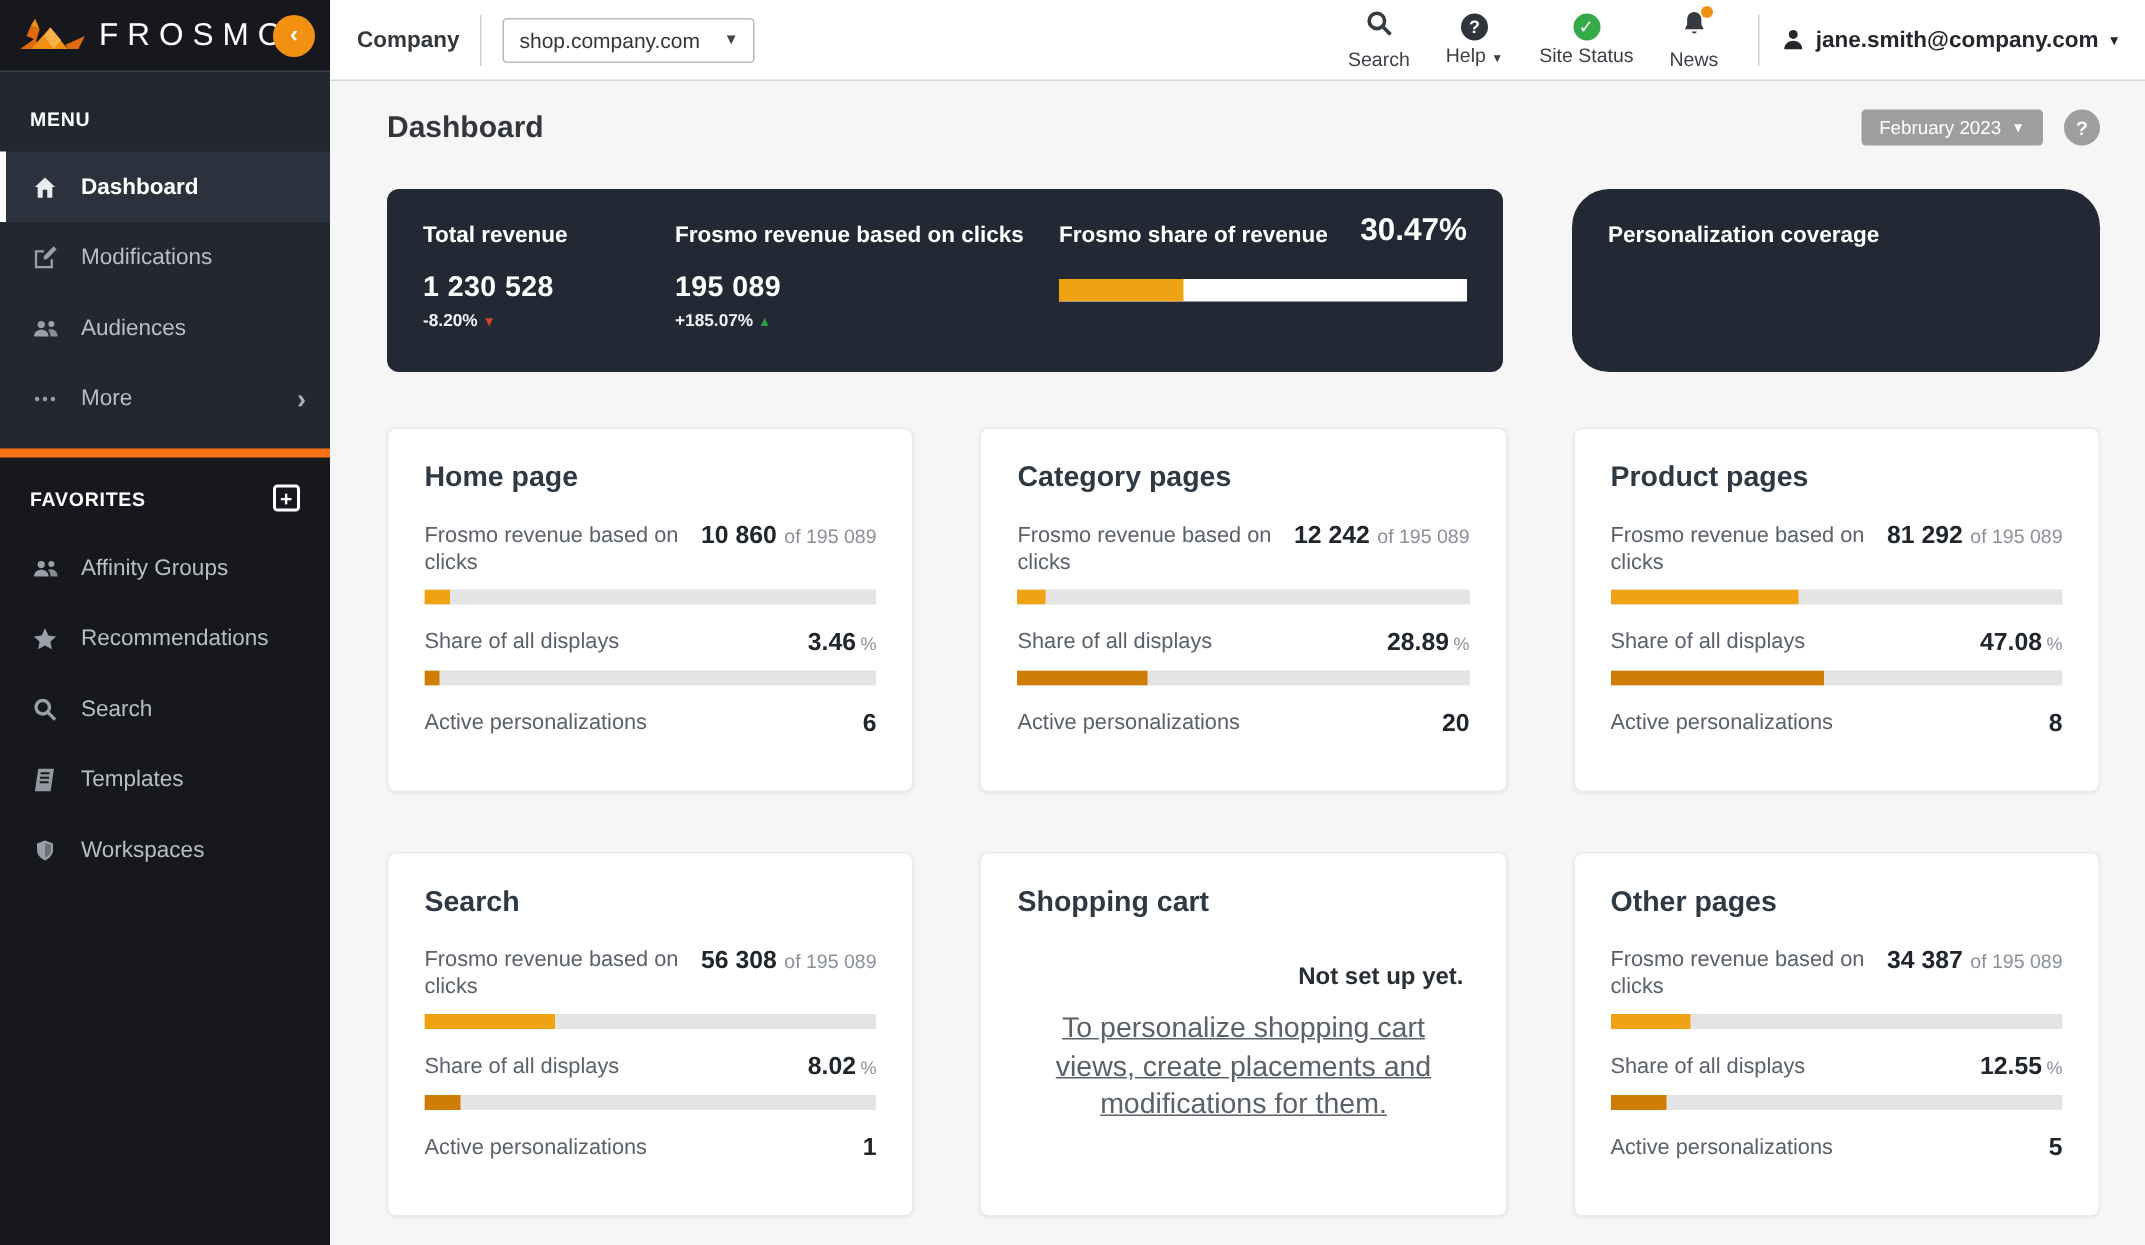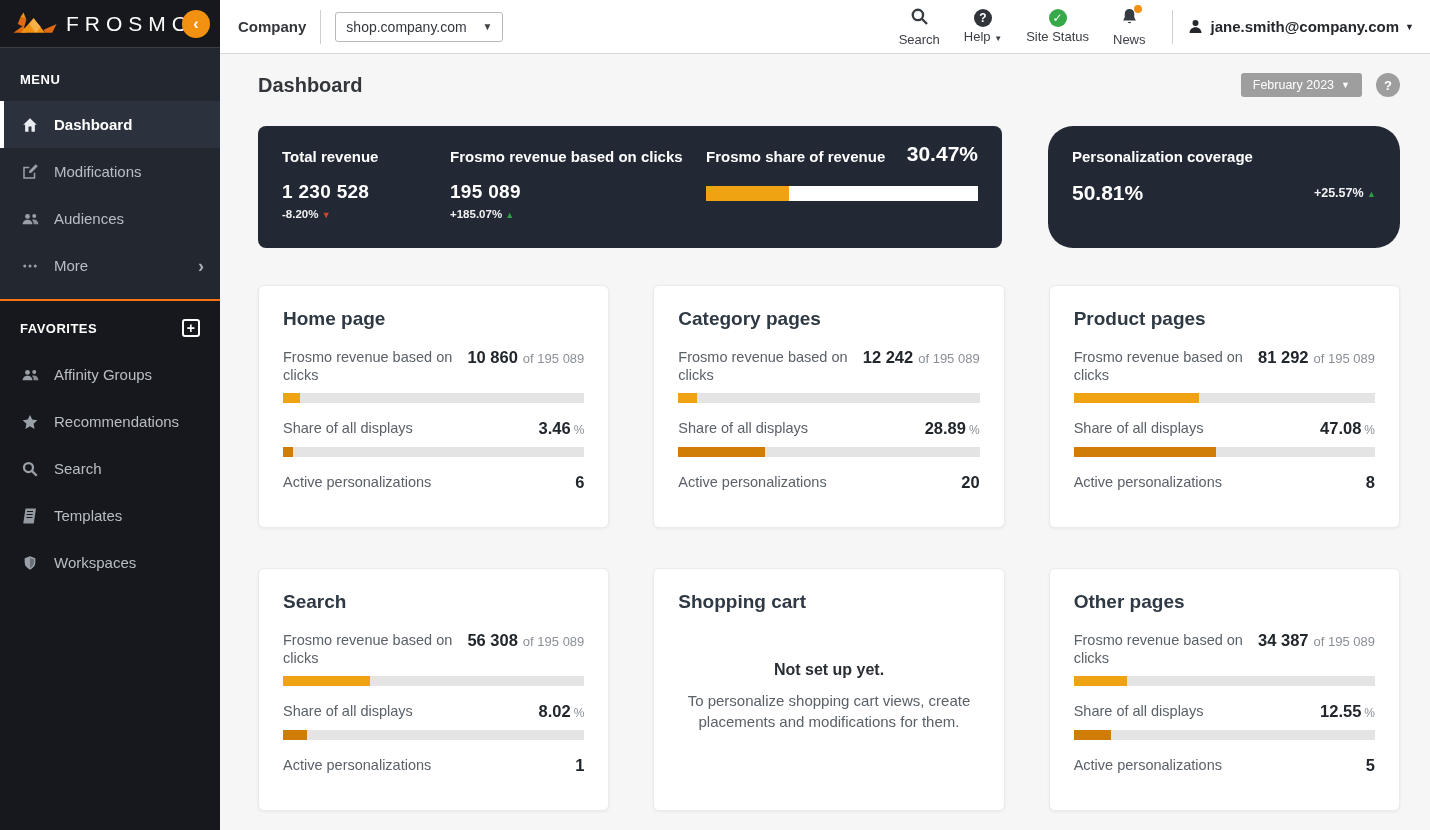--- a/index.html
+++ b/index.html
@@ -5,21 +5,21 @@
   * { margin:0; padding:0; box-sizing:border-box; }
   html,body { width:1430px; height:830px; overflow:hidden; background:#f6f6f6;
     font-family:"Liberation Sans","DejaVu Sans",sans-serif; }
 
   
   .sidebar { position:absolute; left:0; top:0; width:220px; height:830px; background:#16181d; color:#c6cbd2; }
   .logo-area { height:48px; display:flex; align-items:center; padding:0 10px 0 12px; background:#16181d; border-bottom:1px solid #3a3e46; position:relative; }
   .fox { width:46px; height:30px; flex:0 0 auto; }
   .wordmark { color:#fff; font-size:21px; letter-spacing:6px; font-weight:400; margin-left:8px; }
   .collapse-btn { position:absolute; right:10px; top:10px; width:28px; height:28px; border-radius:50%; background:#f29111; color:#fff; display:flex; align-items:center; justify-content:center; font-size:16px; font-weight:bold; cursor:pointer; }
-  .menu-block { background:#232830; padding:12px 0 10px 0; border-bottom:2px solid #f97316; }
+  .menu-block { background:#232830; padding:12px 0 10px 0; border-bottom:6px solid #f97316; }
   .section-title { font-size:13px; font-weight:bold; color:#fff; letter-spacing:.5px; padding:12px 20px 14px 20px; display:flex; align-items:center; justify-content:space-between; }
   .nav-item { height:47px; display:flex; align-items:center; padding:0 16px 0 20px; font-size:15px; color:#b9bec6; cursor:pointer; position:relative; }
   .nav-item .nicon { width:20px; height:18px; margin-right:14px; color:#9aa0a8; display:flex; align-items:center; justify-content:center; }
   .nav-item.active { background:#2c323d; color:#fff; font-weight:600; }
   .nav-item.active::before { content:""; position:absolute; left:0; top:0; bottom:0; width:4px; background:#fff; }
   .nav-item.active .nicon { color:#e9ecef; }
   .nav-item .spacer { flex:1; }
   .chev { font-size:18px; color:#aab0b8; font-weight:bold; line-height:1; }
   .plus-square { width:18px; height:18px; border:2px solid #fff; border-radius:3px; color:#fff; display:flex; align-items:center; justify-content:center; font-size:14px; font-weight:bold; line-height:1; cursor:pointer; }
   .fav-block { padding:6px 0; }
@@ -77,23 +77,23 @@
   .mval { margin-left:auto; white-space:nowrap; }
   .mnum { font-size:16.5px; font-weight:bold; color:#20262c; }
   .msub { font-size:13px; color:#8a9097; margin-left:5px; }
   .munit { font-size:12px; color:#8a9097; margin-left:3px; }
   .pbar { margin-top:9px; height:10px; background:#e4e4e4; overflow:hidden; }
   .pbar .fill { height:100%; }
   .fill-rev { background:#f0a312; }
   .fill-disp { background:#d07d08; }
   .metric.tight { margin-top:16px; }
   .empty-card { display:flex; flex-direction:column; }
-  .empty-body { flex:1; display:flex; flex-direction:column; align-items:center; justify-content:center; text-align:center; padding:0 4px; margin-top:-8px; }
+  .empty-body { flex:1; display:flex; flex-direction:column; align-items:flex-end; justify-content:center; text-align:center; padding:0 4px; margin-top:-8px; }
   .empty-title { font-size:16px; font-weight:bold; color:#2a2f35; }
-  .empty-text { font-size:15px; color:#5a6169; margin-top:12px; line-height:1.35; }
+  .empty-text { font-size:19px; color:#5a6169; margin-top:12px; line-height:1.35;text-decoration:underline; }
 </style>
 </head>
 <body>
 
 <div class="sidebar">
   <div class="logo-area">
     <svg class="fox" viewBox="0 0 64 40">
       <polygon points="2,32 16,22 20,32" fill="#e06a10"></polygon>
       <polygon points="12,32 30,12 46,32" fill="#f29111"></polygon>
       <polygon points="24,20 30,12 40,24 33,32" fill="#f7b148"></polygon>
@@ -288,24 +288,20 @@
           <span class="share-value">30.47%</span>
         </div>
         <div class="share-bar">
           <div class="fill" style="width: 30.47%;"></div>
         </div>
       </div>
     </div>
 
     <div class="dark-card kpi-cov">
       <span class="klabel">Personalization coverage</span>
-      <div class="cov-row">
-        <span class="cov-value">50.81%</span>
-        <span class="cov-delta"><span>+25.57%</span> <span class="tri-up">▲</span></span>
-      </div>
     </div>
   </div>
 
   <div class="grid">
 
     <div class="mcard">
       <div class="mcard-title">Home page</div>
       <div class="metric">
         <div class="metric-row">
           <span class="mlabel">Frosmo revenue based on clicks</span>

